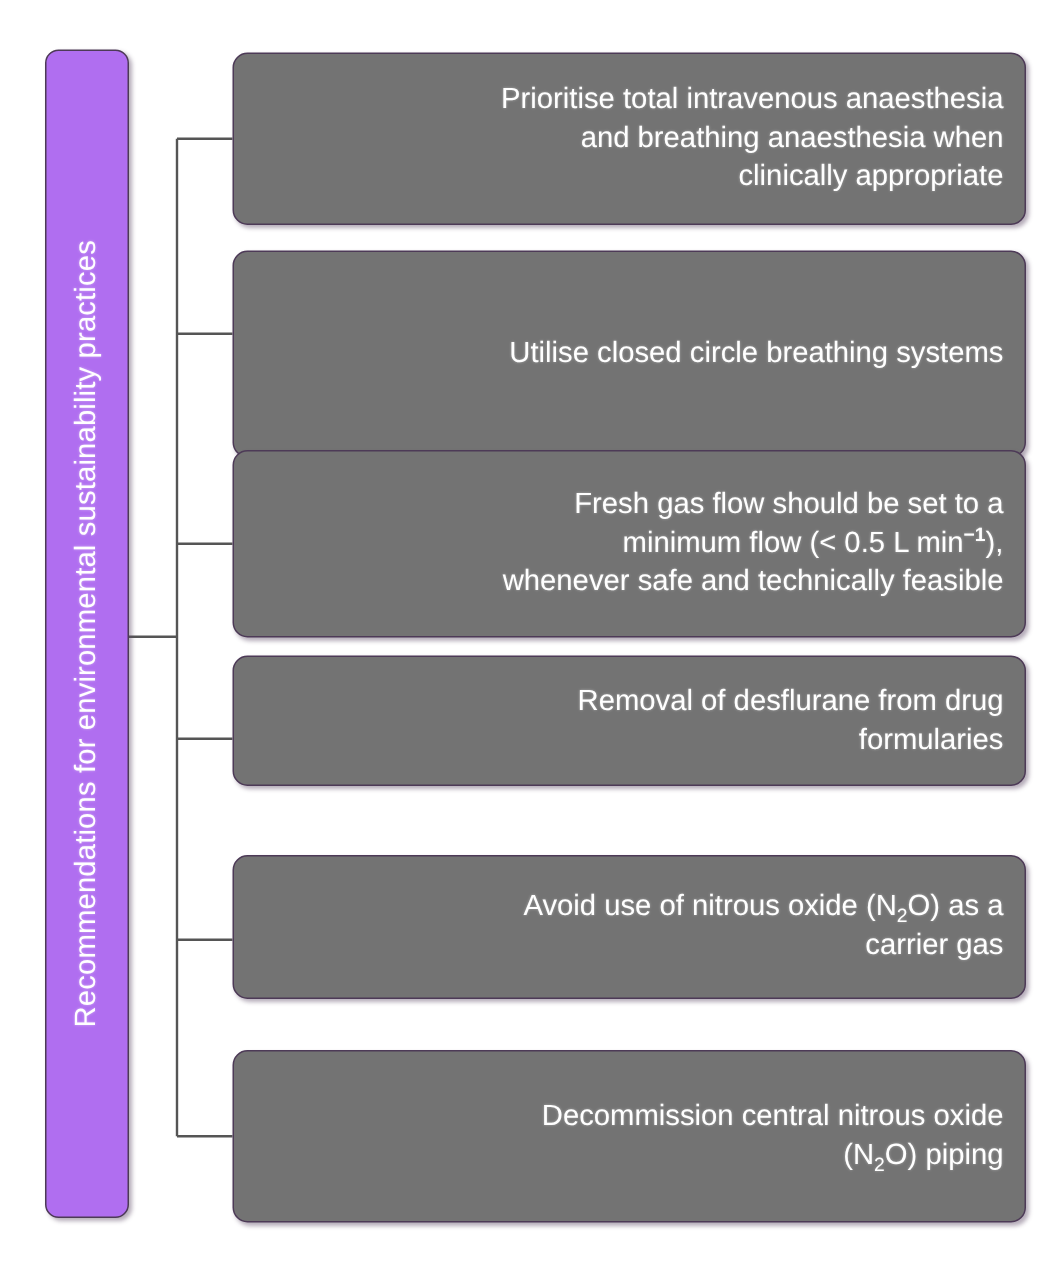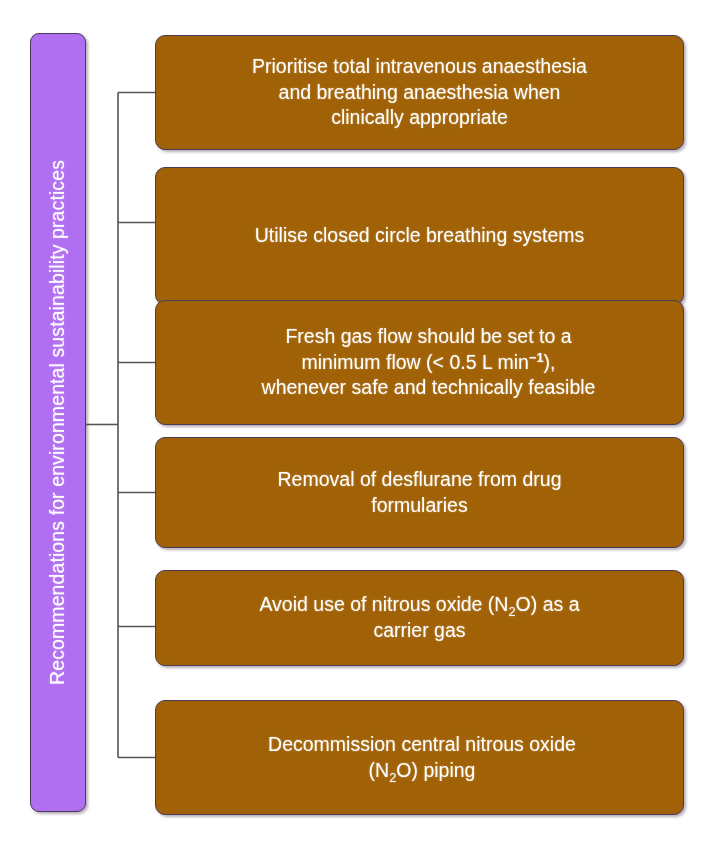--- a/index.html
+++ b/index.html
@@ -55,46 +55,46 @@
     white-space: nowrap;
     letter-spacing: 0.1px;
     text-shadow: 0 0 2px rgba(255,255,255,0.45);
   }
 
   
   .rec-box {
     position: absolute;
     left: 155px;
     width: 529px;
-    background: #a16207;
+    background: #737373;
     border: 1.5px solid #4d3a57;
     border-radius: 10px;
     box-sizing: border-box;
     box-shadow: 2px 2px 3px rgba(90,70,100,0.45);
     display: flex;
     align-items: center;
     justify-content: center;
-    text-align: center;
+    text-align: right;
     color: #ffffff;
     font-size: 19.5px;
     line-height: 1.32;
     padding: 4px 14px;
     text-shadow: 0 0 2px rgba(255,255,255,0.40);
   }
   .rec-box .txt { display: block; width: 100%; }
   sub, sup {
     font-size: 0.66em;
     line-height: 0;
   }
   sup { font-weight: bold; }
 
   #box-0 { top: 35px;  height: 115px; }
   #box-1 { top: 167px; height: 138px; }
   #box-2 { top: 300px; height: 125px; padding-left: 32px; }
-  #box-3 { top: 437px; height: 111px; }
+  #box-3 { top: 437px; height: 87px; }
   #box-4 { top: 570px; height: 96px; }
   #box-5 { top: 700px; height: 115px; padding-left: 19px; }
 </style>
 </head>
 <body>
 
 <div id="diagram">
 
   <svg id="connectors" viewBox="0 0 708 848" width="708" height="848" aria-hidden="true">
 

